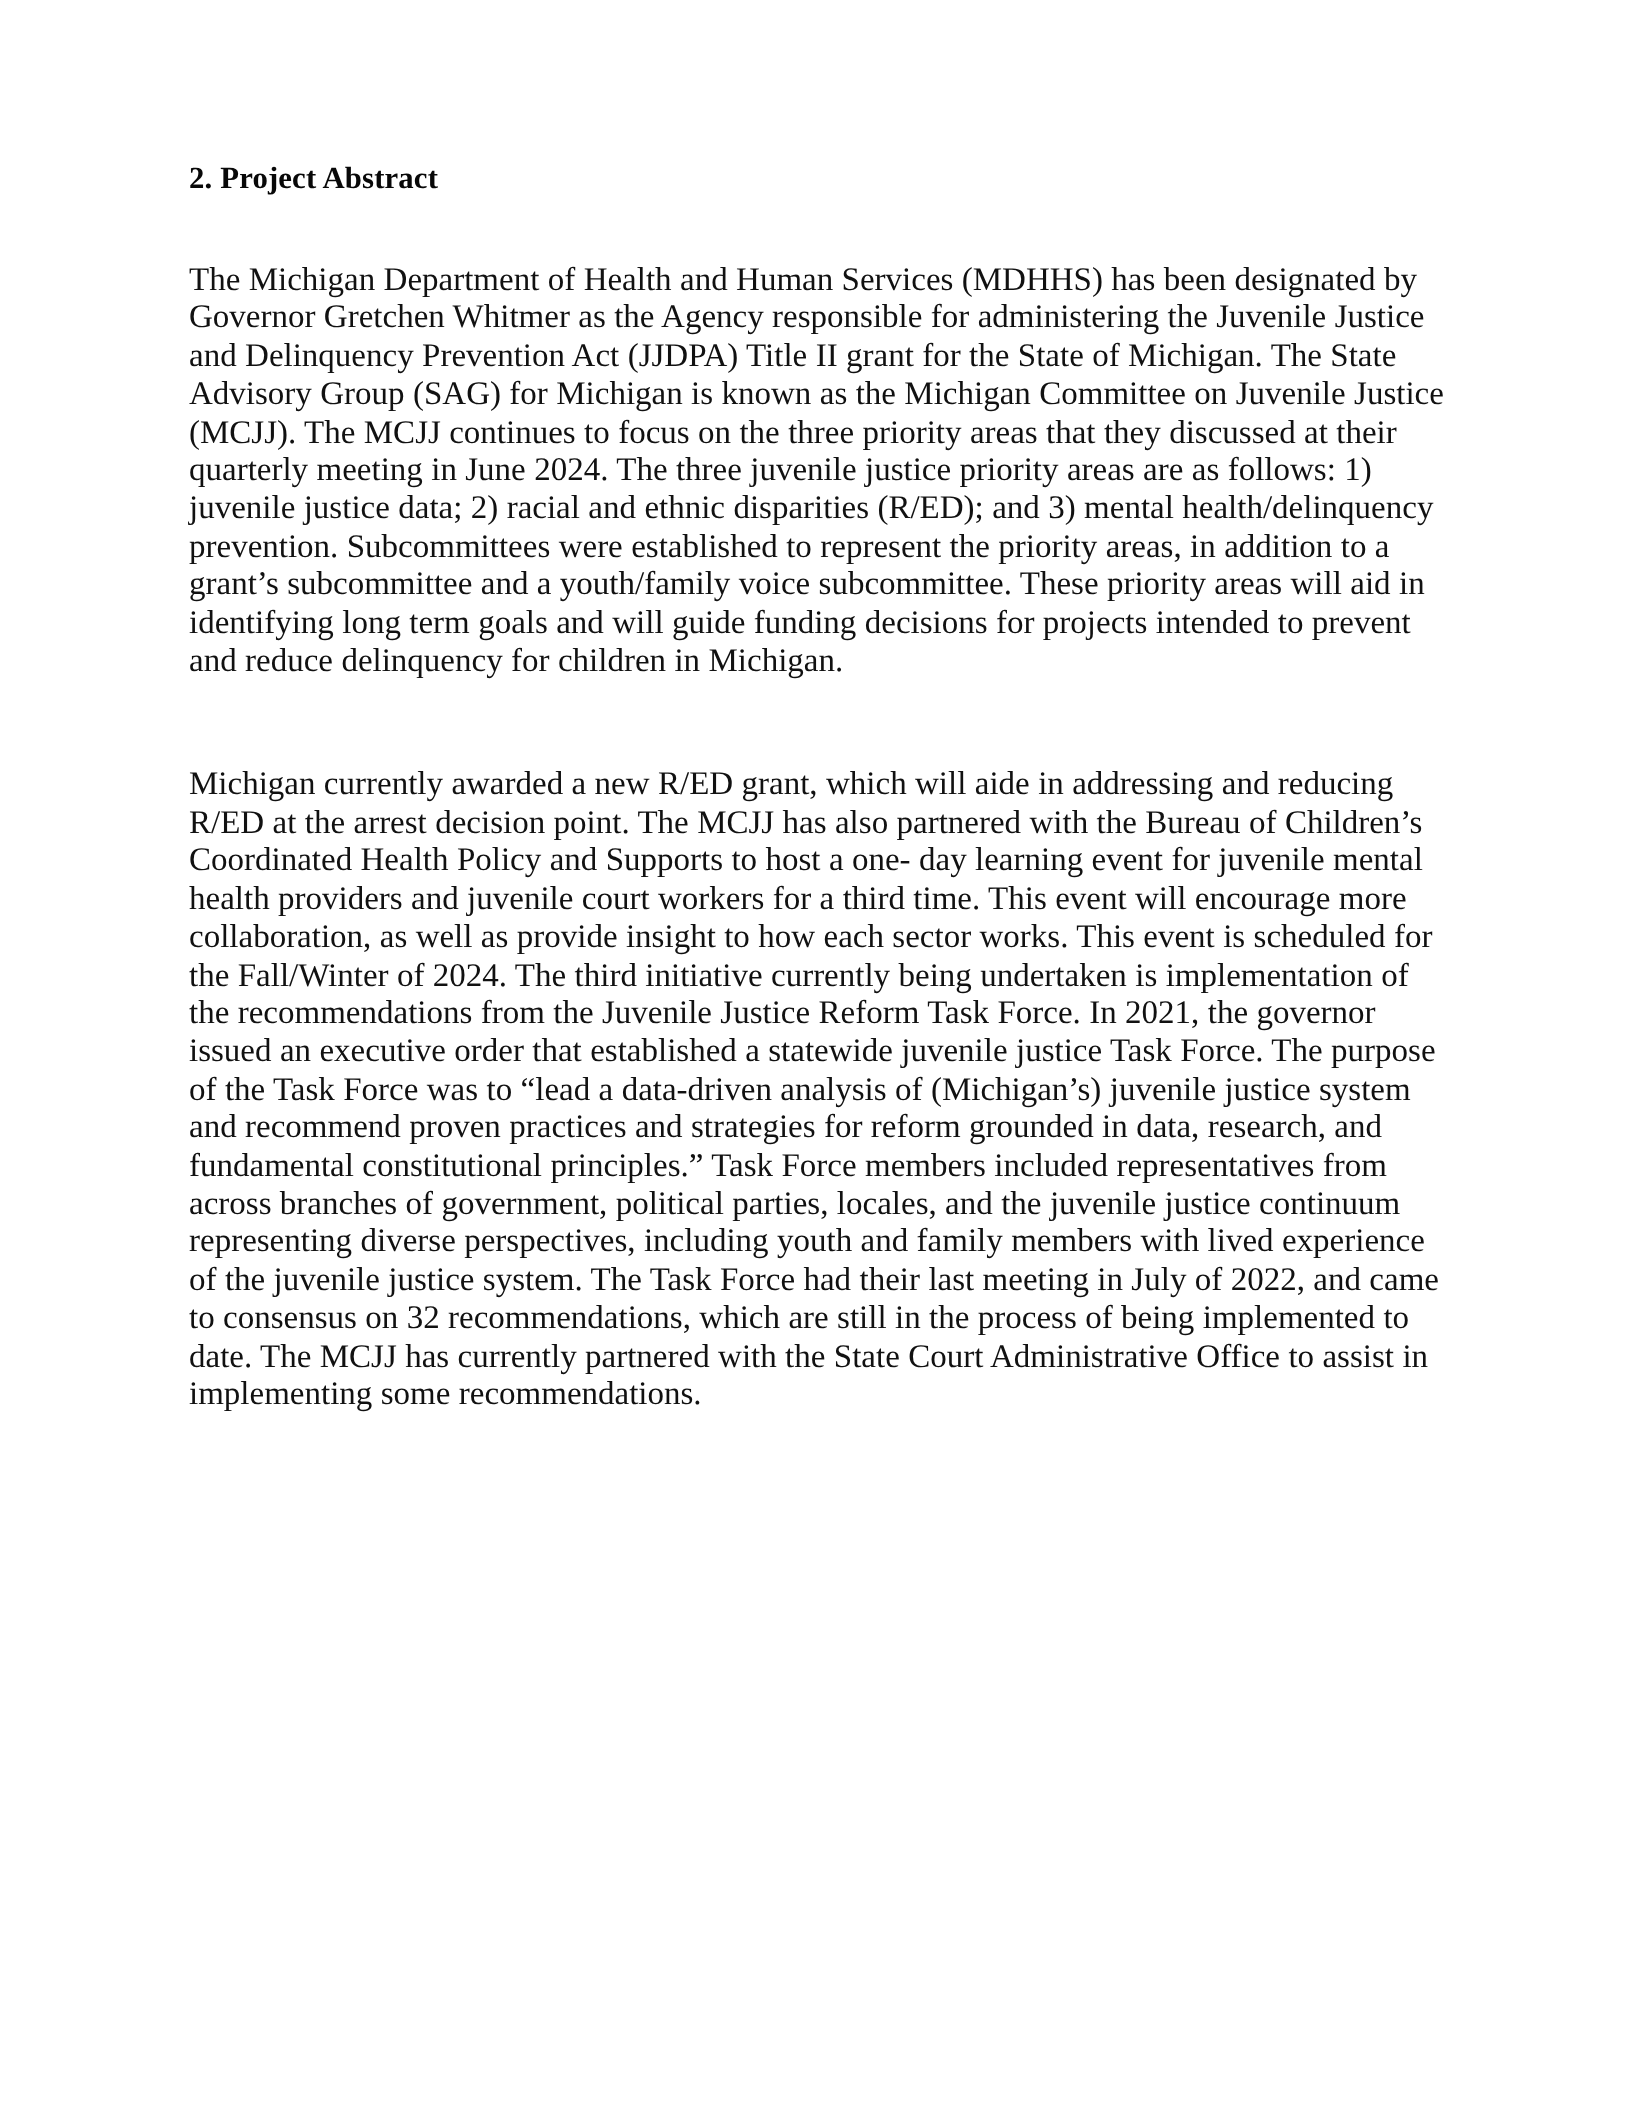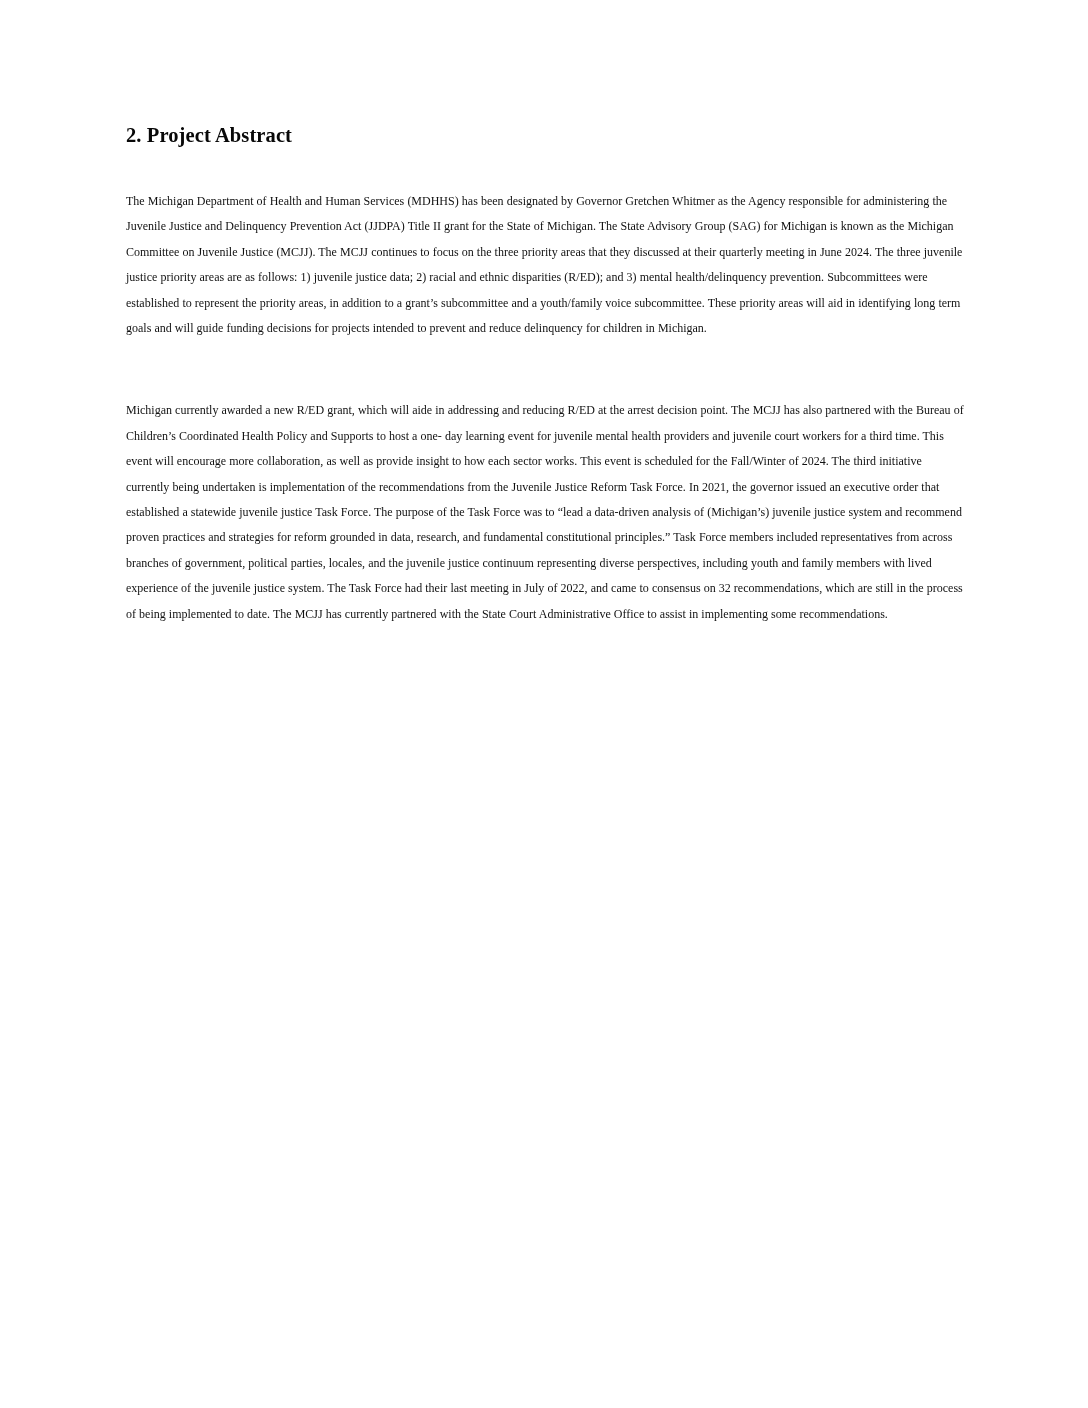--- a/index.html
+++ b/index.html
@@ -5,42 +5,42 @@
   html, body {
     margin: 0;
     padding: 0;
     background: #ffffff;
   }
   .page {
     position: relative;
     width: 1088px;
     height: 1000px;
     background: #ffffff;
-    margin: 16px auto;
+    margin: 0 auto;
     overflow: hidden;
     font-family: "Liberation Serif", "DejaVu Serif", serif;
     color: #0d0d0d;
     box-sizing: border-box;
   }
   .content {
     position: absolute;
     left: 126px;
     top: 106px;
     width: 838px;
   }
   .section-heading {
     font-size: 20.5px;
     font-weight: bold;
     line-height: 26px;
     letter-spacing: 0.1px;
     margin: 0;
     color: #080808;
   }
   .body-paragraph {
-    font-size: 12px;
+    font-size: 22px;
     line-height: 25.4px;
     margin: 0;
     text-align: left;
     color: #111111;
     word-spacing: 0.1px;
   }
   .gap-after-heading {
     height: 41px;
   }
   .gap-between-paragraphs {

